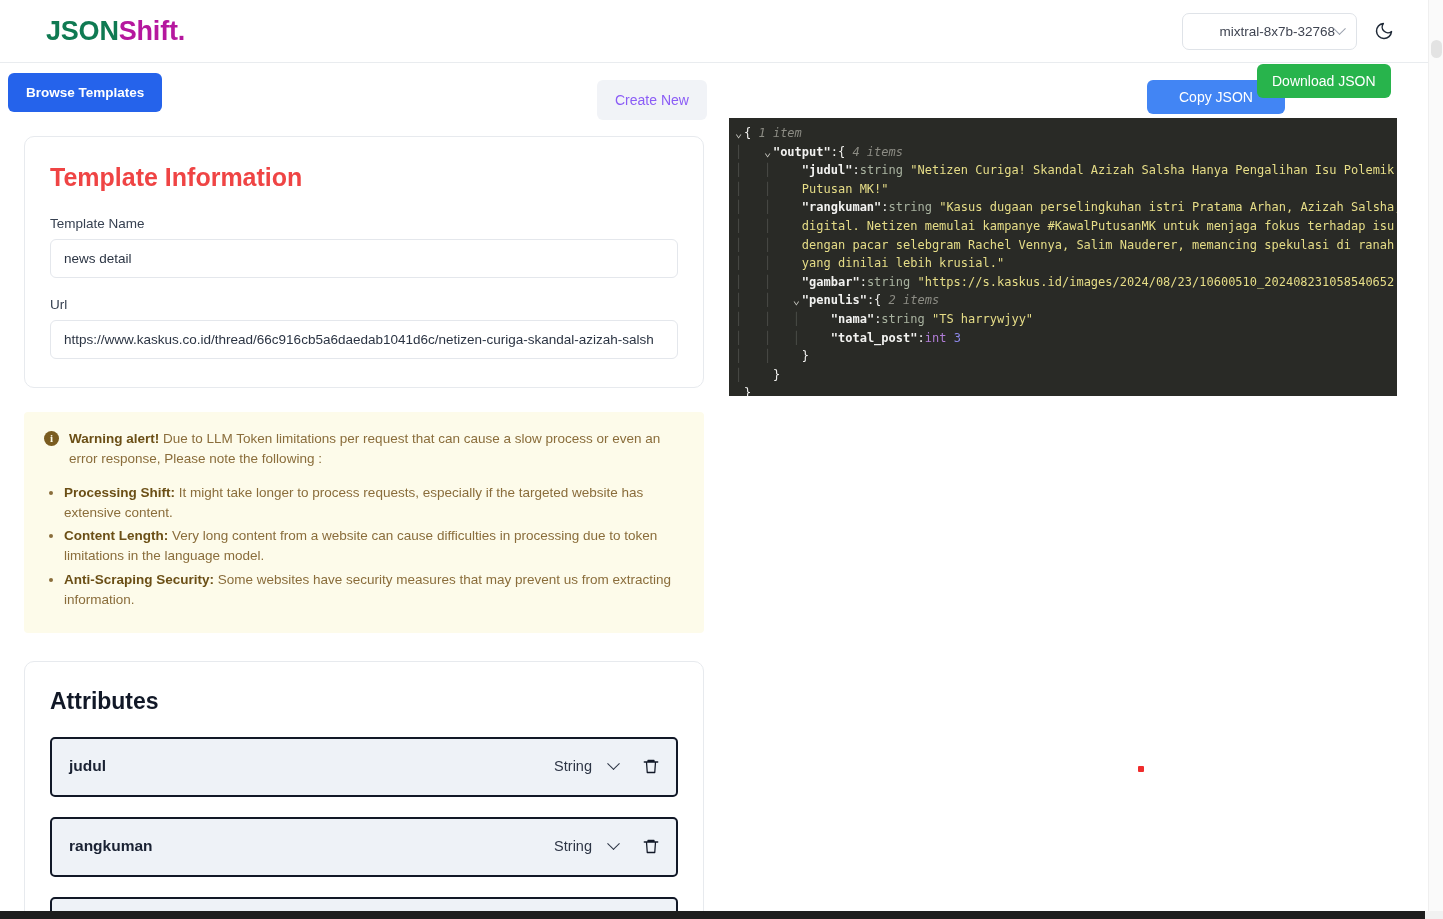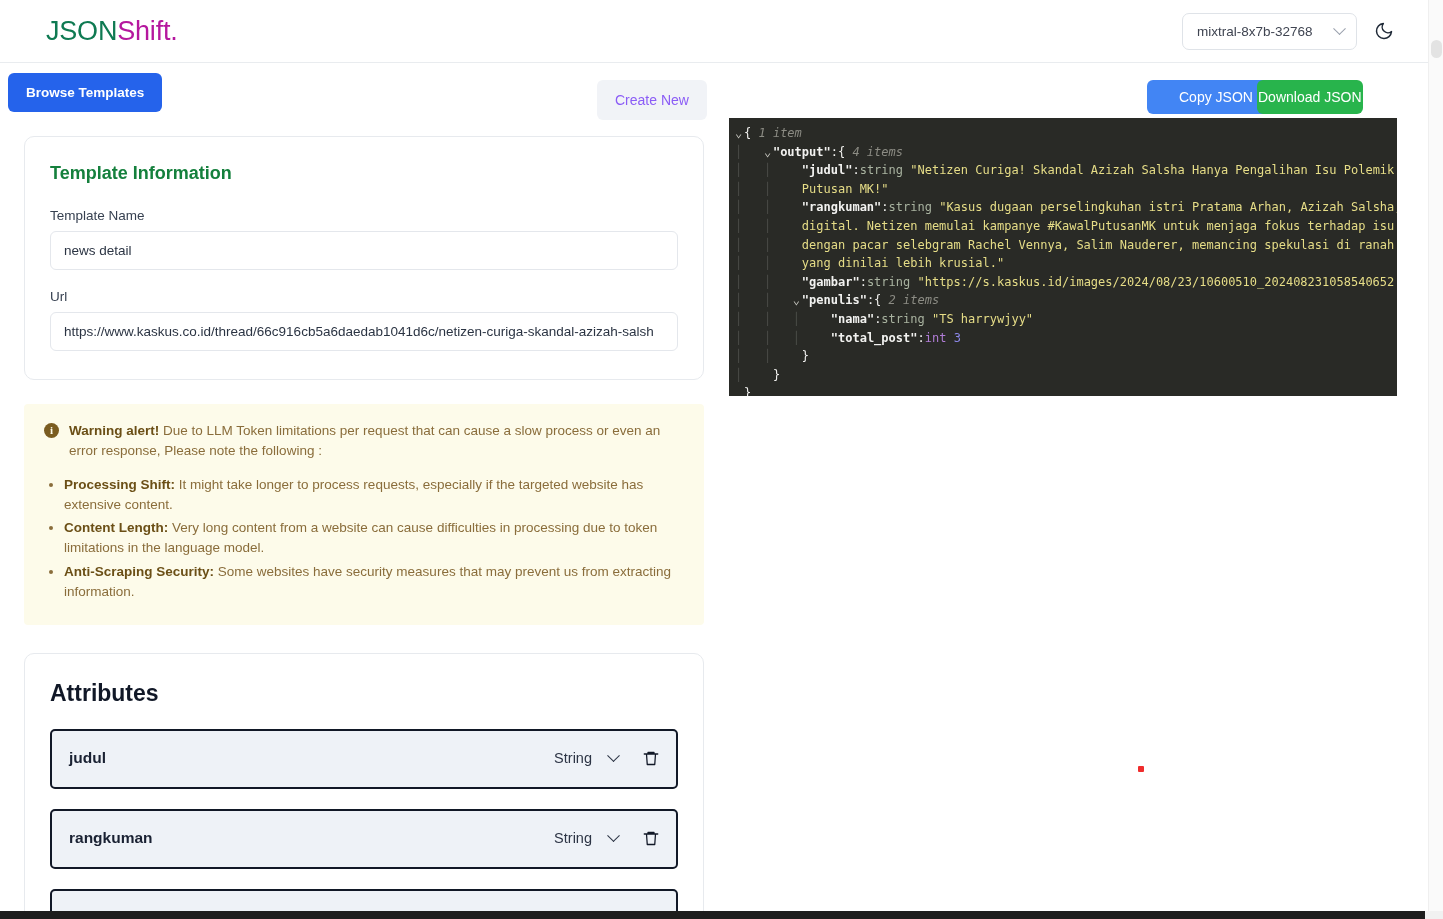--- a/index.html
+++ b/index.html
@@ -17,37 +17,37 @@
     height: 63px;
     border-bottom: 1px solid #e9ecef;
     display: flex;
     align-items: center;
     justify-content: space-between;
     padding: 0 46px 0 46px;
     background: #fff;
   }
   .logo {
     font-size: 27px;
-    font-weight: normal;
+    font-weight: bold;
     letter-spacing: -0.2px;
     white-space: nowrap;
   }
   .logo .a { color: #0f7a52; }
   .logo .b { color: #b5179e; }
 
   .topright { display: flex; align-items: center; gap: 14px; }
   .model-select {
     width: 175px;
     height: 37px;
     border: 1px solid #dfe3e8;
     border-radius: 7px;
     background: #fff;
     display: flex;
     align-items: center;
-    justify-content: space-between;
+    justify-content: flex-end;
     padding: 0 12px 0 14px;
     font-size: 13.5px;
     color: #3f4451;
   }
   .chev {
     display: inline-block;
     width: 9px; height: 9px;
     border-right: 1.6px solid #9aa1ad;
     border-bottom: 1.6px solid #9aa1ad;
     transform: rotate(45deg) translate(-2px,-2px);
@@ -94,44 +94,44 @@
   .btn-copy {
     position: absolute;
     left: 1147px; top: 80px;
     background: #4285f4;
     color: #fff;
     padding: 9px 32px;
     font-size: 14px;
   }
   .btn-download {
     position: absolute;
-    left: 1257px; top: 80px;
+    left: 1257px; top: 64px;
     background: #28b44c;
     color: #fff;
-    padding: 9px 1px;
+    padding: 9px 15px;
     font-size: 14px;
   }
 
   
   .left {
     position: absolute;
     left: 24px;
     top: 136px;
     width: 680px;
   }
   .card {
     border: 1px solid #e7eaee;
     border-radius: 10px;
     background: #fff;
     padding: 26px 25px 28px 25px;
   }
   .card h2 {
-    font-size: 18px;
-    font-weight: bold;
-    color: #15803d;
+    font-size: 25px;
+    font-weight: bold;
+    color: #ef4444;
     margin-bottom: 24px;
   }
   .field-label {
     font-size: 13.5px;
     color: #374151;
     margin-bottom: 8px;
     display: block;
   }
   .field-input {
     width: 100%;

